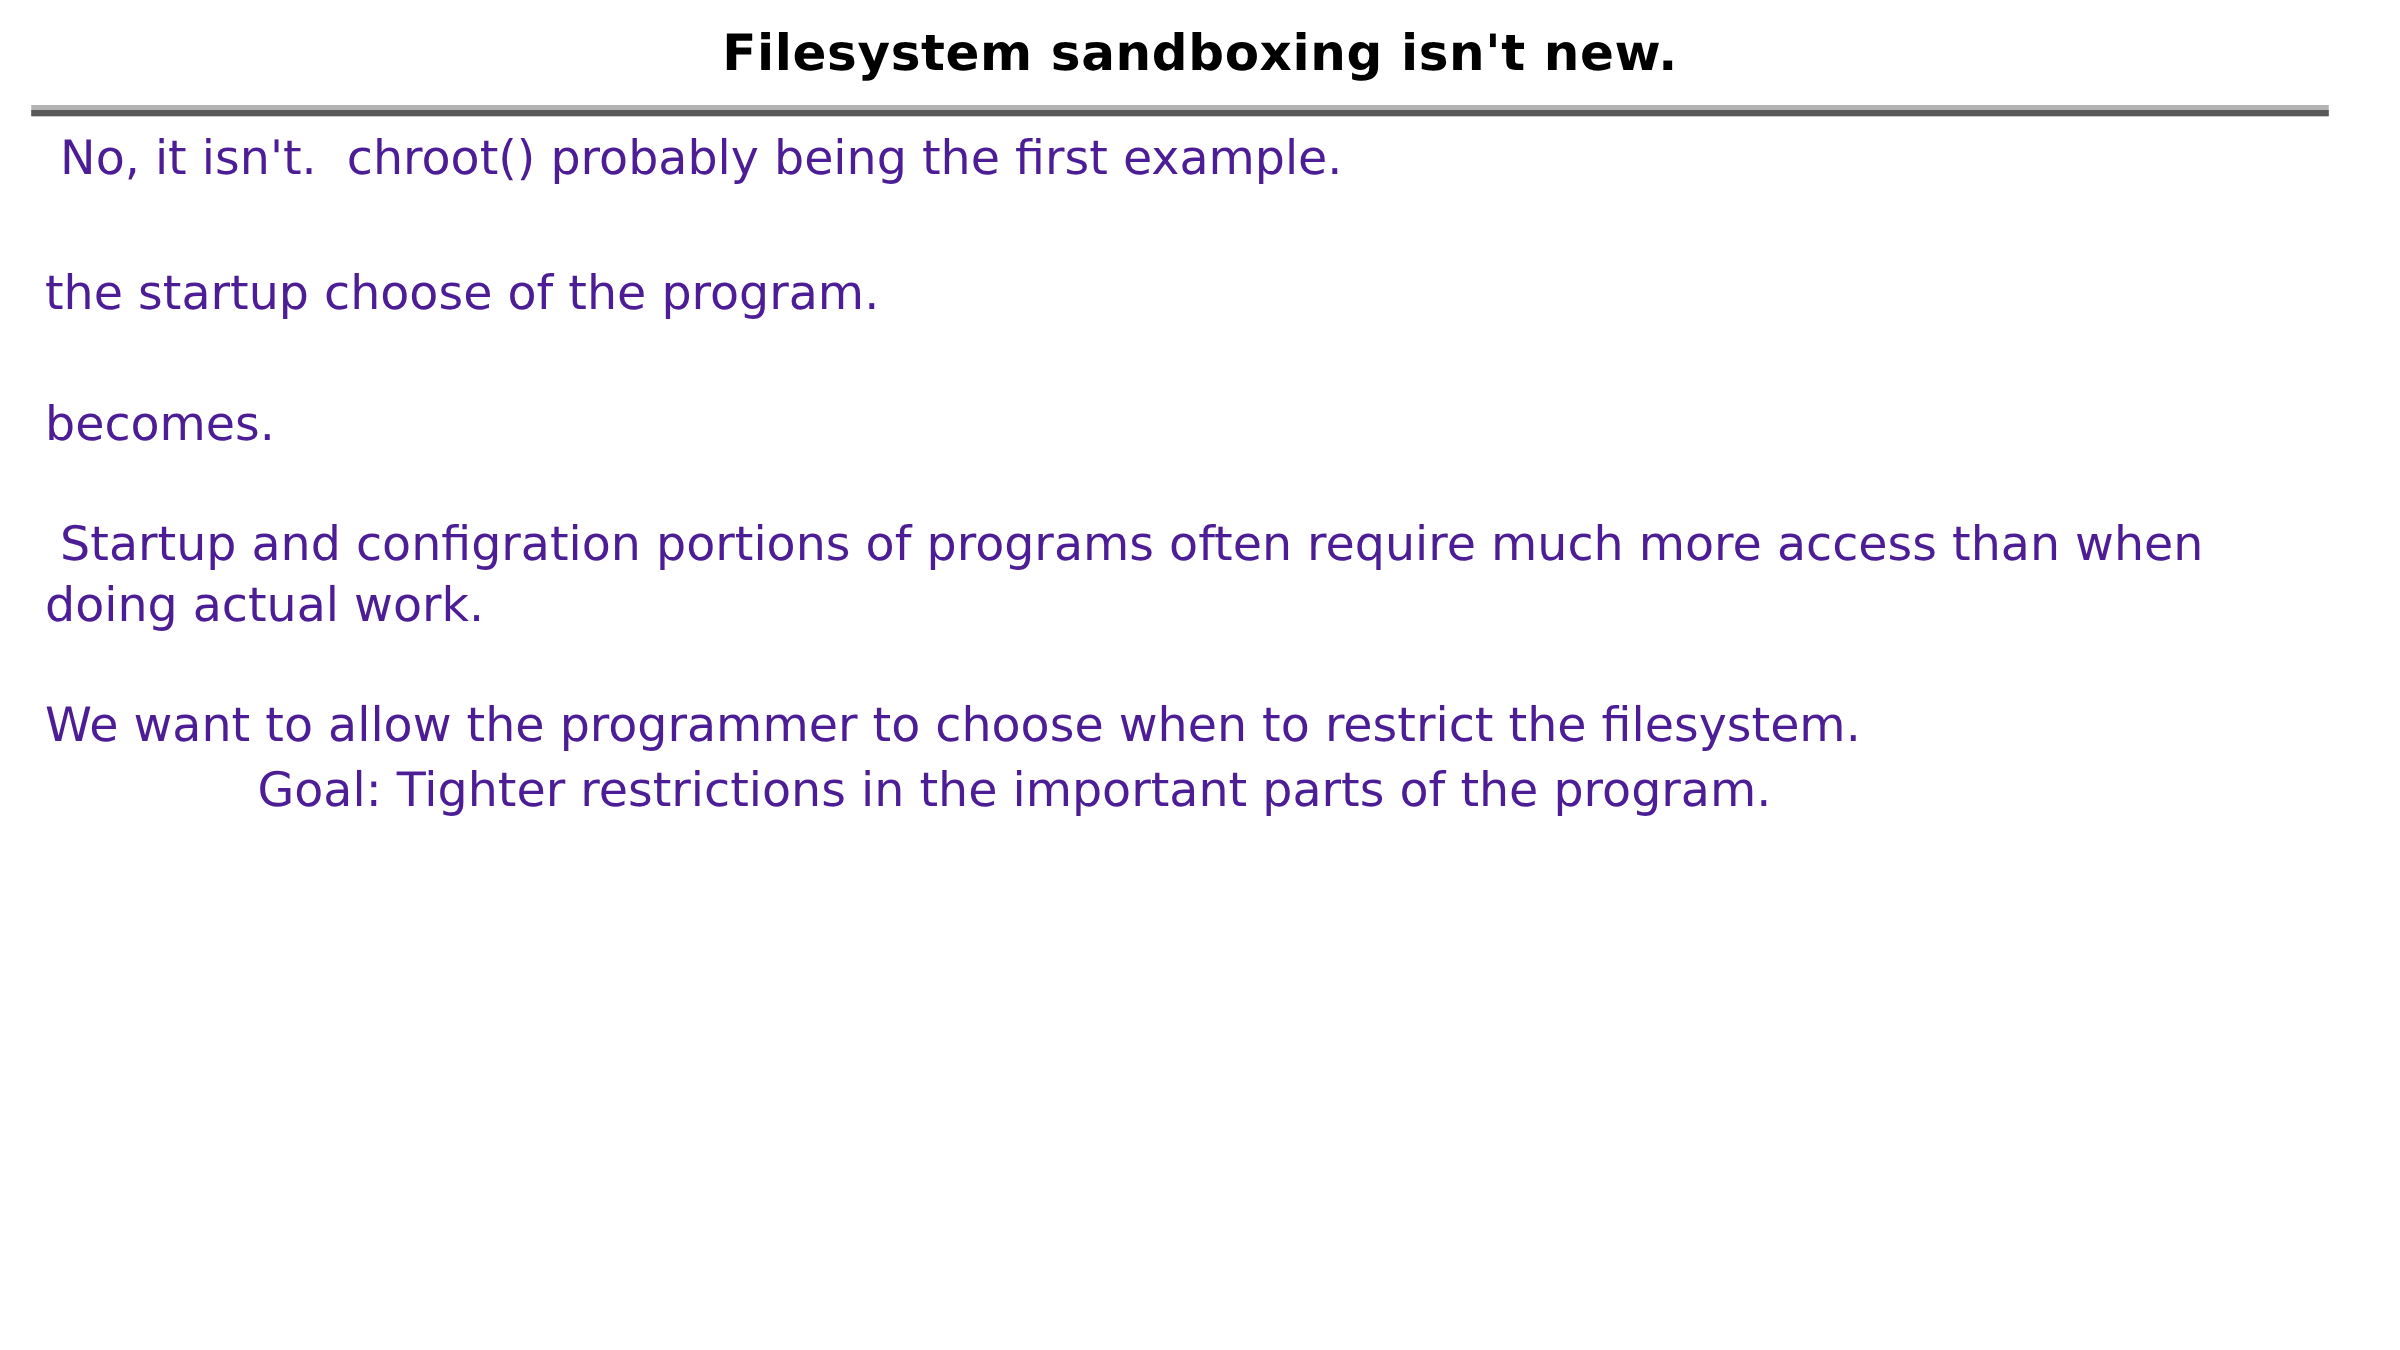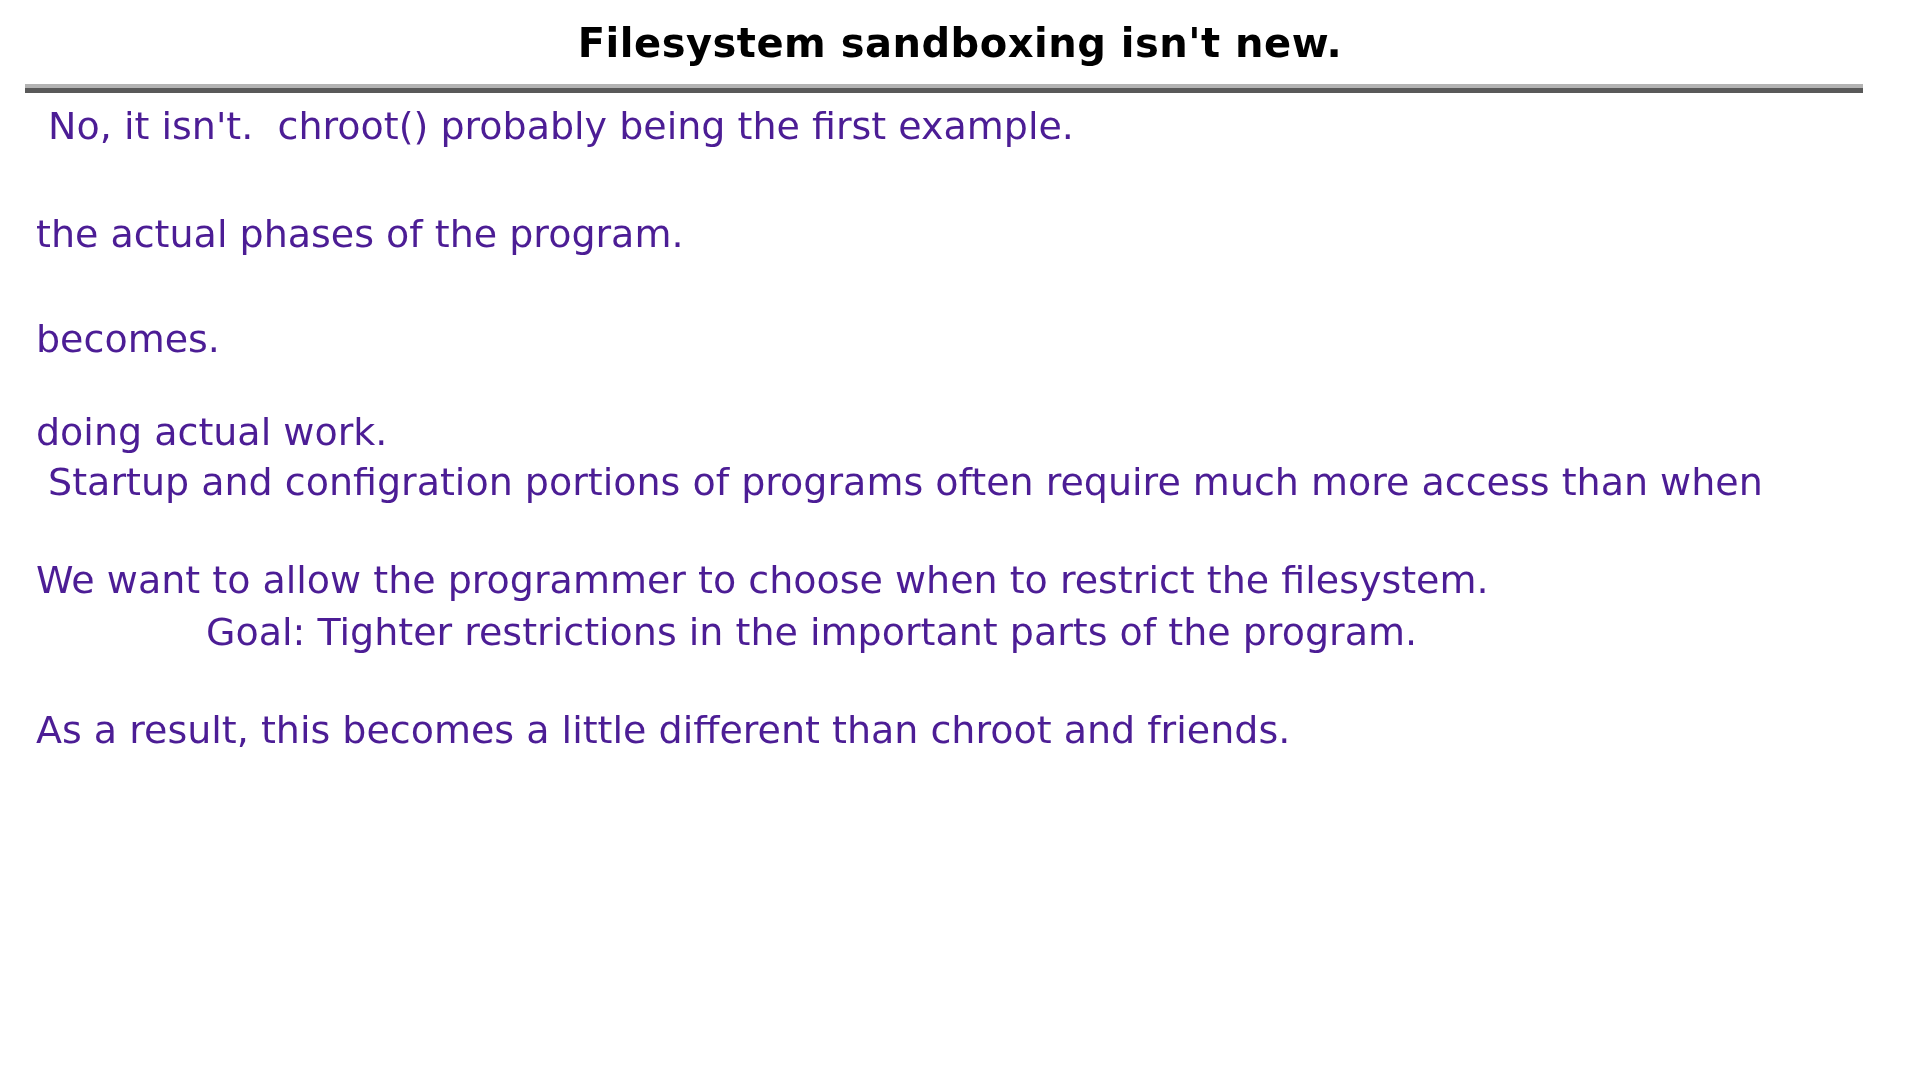--- a/index.html
+++ b/index.html
@@ -86,34 +86,33 @@
   <div class="slide-title" style="color: rgb(0, 0, 0);">Filesystem sandboxing isn't new.</div>
 
   <div class="title-rule" style="background: rgb(179, 179, 179); border-bottom-color: rgb(89, 89, 89);"></div>
 
   <div class="body-area" style="color: #4c1d95;">
 
     <p class="para"> No, it isn't.  chroot() probably being the first example.</p>
 
     <div class="gap-lg"></div>
 
-    <p class="para">the actual phases of the program.</p>
+    <p class="para">the startup choose of the program.</p>
 
     <div class="gap-lg"></div>
 
     <p class="para tight">becomes.</p>
 
     <div class="gap-md"></div>
 
+    <p class="para"> Startup and configration portions of programs often require much more access than when</p>
     <p class="para tight">doing actual work.</p>
-    <p class="para"> Startup and configration portions of programs often require much more access than when</p>
 
     <div class="gap-md"></div>
 
     <p class="para indent-1">We want to allow the programmer to choose when to restrict the filesystem.</p>
     <p class="para indent-goal">Goal: Tighter restrictions in the important parts of the program.</p>
 
     <div class="gap-md"></div>
 
-    <p class="para indent-1">As a result, this becomes a little different than chroot and friends.</p>
 
   </div>
 </div>
 
 </body></html>

